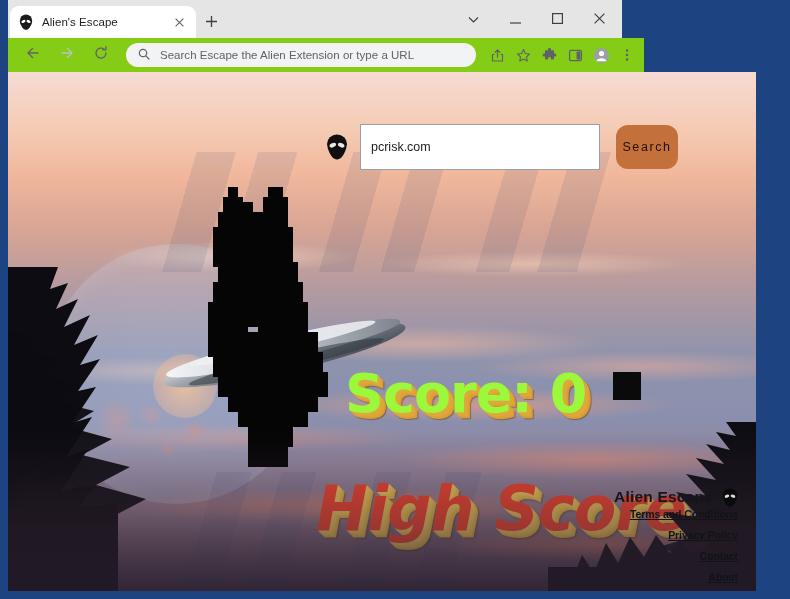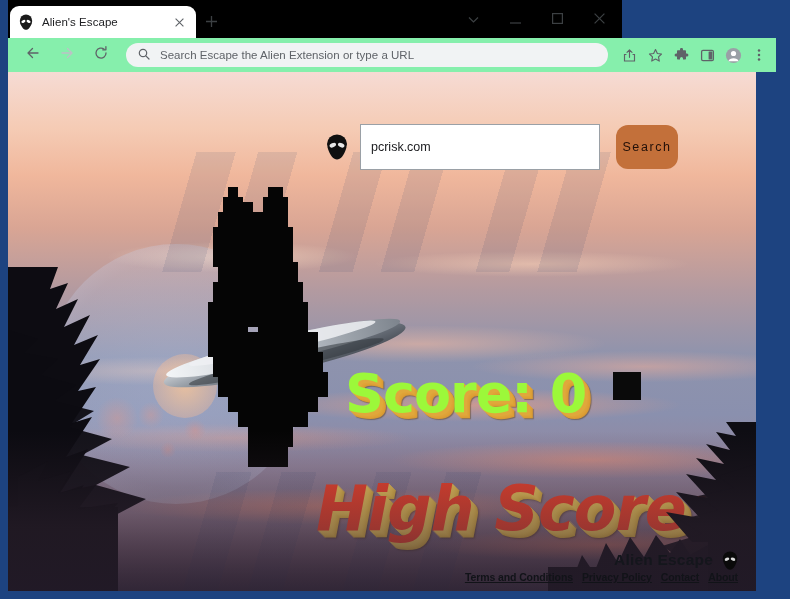--- a/index.html
+++ b/index.html
@@ -1,39 +1,39 @@
 <!DOCTYPE html>
 <html><head>
 <meta charset="utf-8">
 <style>
   html,body{margin:0;padding:0;background:#1d4380;}
   body{width:790px;height:599px;overflow:hidden;font-family:"Liberation Sans",sans-serif;}
 
   .window{position:relative;width:790px;height:599px;background:#1d4380;overflow:hidden;}
 
   
-  .tabstrip{position:absolute;left:0;top:0;width:628px;height:38px;background:#000000;}
+  .tabstrip{position:absolute;left:0;top:0;width:628px;height:38px;background:#e5e5e5;}
   .tabstrip .frame-left{position:absolute;left:0;top:0;width:8px;height:38px;background:#1d4380;}
   .tabstrip .frame-right{position:absolute;right:0;top:0;width:6px;height:38px;background:#1d4380;}
 
   .tab{position:absolute;left:10px;top:6px;width:186px;height:32px;background:#fff;
        border-radius:9px 9px 0 0;display:flex;align-items:center;padding:0 8px;box-sizing:border-box;}
   .tab-favicon{width:16px;height:16px;flex:0 0 16px;display:flex;align-items:center;justify-content:center;}
   .tab-title{flex:1;font-size:11.5px;color:#202124;margin-left:8px;white-space:nowrap;overflow:hidden;
              text-overflow:ellipsis;letter-spacing:.05px;}
   .tab-close{width:18px;height:18px;flex:0 0 18px;display:flex;align-items:center;justify-content:center;
              color:#5f6368;font-size:13px;line-height:1;}
   .newtab{position:absolute;left:200px;top:12px;width:22px;height:22px;display:flex;align-items:center;
           justify-content:center;color:#474747;font-size:16px;line-height:1;}
 
   .wincontrols{position:absolute;right:8px;top:0;height:38px;display:flex;align-items:center;}
   .wc{width:42px;height:30px;display:flex;align-items:center;justify-content:center;color:#3c4043;}
 
   
-  .toolbar{position:absolute;left:8px;top:38px;width:768px;height:34px;background:#86efac;
+  .toolbar{position:absolute;left:8px;top:38px;width:636px;height:34px;background:#84cc16;
            display:flex;align-items:center;}
   .navbtn{width:30px;height:30px;margin-left:4px;display:flex;align-items:center;justify-content:center;}
   .navbtn:first-child{margin-left:10px;}
   .omnibox{flex:1;height:24px;background:#f1f3f4;border-radius:13px;margin:0 8px 0 10px;
            display:flex;align-items:center;padding:0 12px;box-sizing:border-box;}
   .omni-text{font-size:11.5px;color:#5f6368;margin-left:10px;white-space:nowrap;letter-spacing:.02px;}
   .tb-icons{display:flex;align-items:center;padding-right:4px;}
   .tbi{width:26px;height:26px;display:flex;align-items:center;justify-content:center;color:#5f6368;}
 
   
@@ -116,21 +116,21 @@
      color:#f0422a;font-family:"DejaVu Sans",sans-serif;letter-spacing:-1px;white-space:nowrap;
      text-shadow:1px 1px 0 #ecc659,2px 2px 0 #ecc659,3px 3px 0 #eac457,4px 4px 0 #e8c152,
                  5px 5px 0 #e4bc4d,6px 6px 0 #dfb648,7px 7px 0 #d9af42,8px 8px 2px rgba(70,45,15,.45);}
 
   
   .footer{position:absolute;right:18px;bottom:8px;text-align:right;}
   .brandrow{display:flex;align-items:flex-start;justify-content:flex-end;margin-bottom:1px;}
   .brandname{font-size:15.5px;font-weight:bold;color:#14161c;letter-spacing:.2px;
              font-family:"Liberation Sans",sans-serif;}
   .brand-alien{width:16px;height:19px;margin-left:9px;}
-  .links{display:flex;align-items:flex-start;justify-content:flex-end;gap:9px;white-space:nowrap;}
+  .links{display:flex;align-items:flex-end;justify-content:flex-end;gap:9px;white-space:nowrap;flex-direction:column;}
   .links a{font-size:10.5px;font-weight:bold;color:#111318;text-decoration:underline;
            letter-spacing:-.1px;font-family:"Liberation Sans",sans-serif;}
 
   
   .frame-bottom{position:absolute;left:0;bottom:0;width:790px;height:8px;background:#1d4380;}
   .frame-l{position:absolute;left:0;top:38px;width:8px;bottom:0;background:#1d4380;}
   .frame-r{position:absolute;right:0;top:38px;width:6px;bottom:0;background:#1d4380;}
 </style>
 </head>
 <body>

